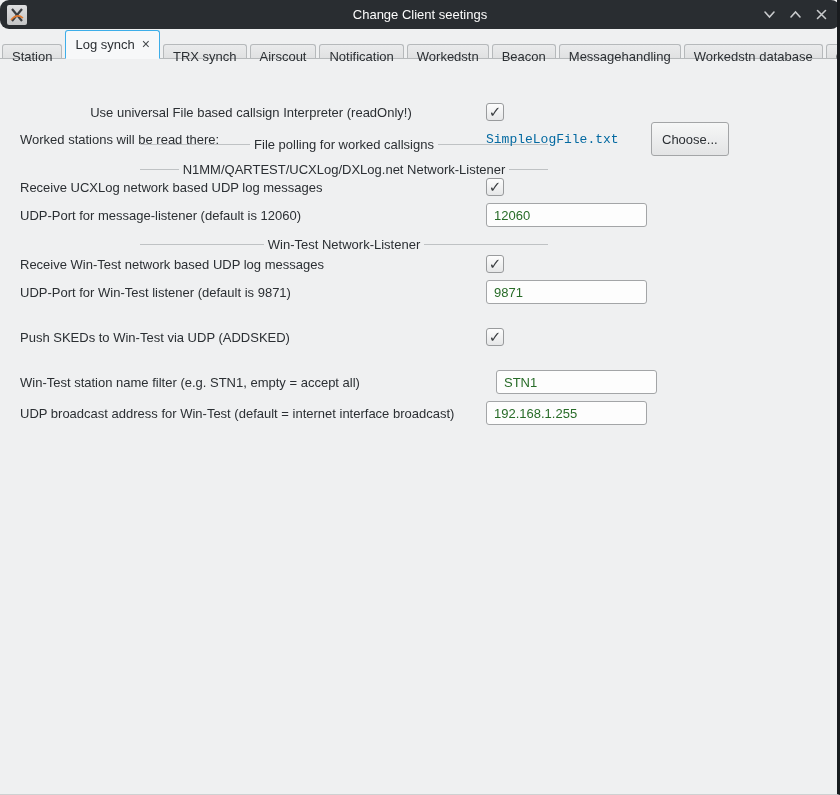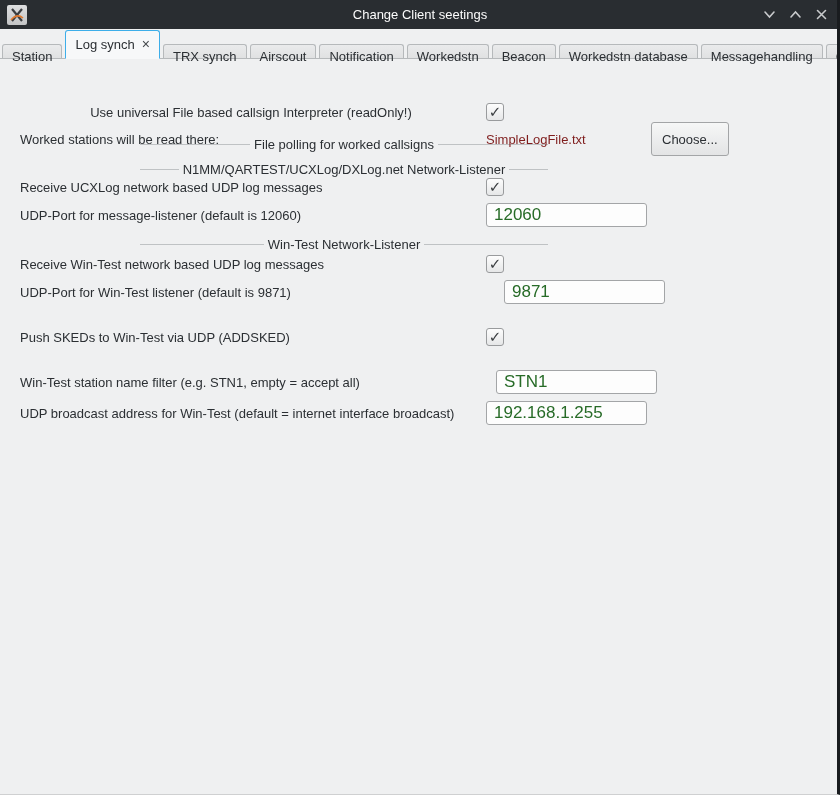--- a/index.html
+++ b/index.html
@@ -9,21 +9,21 @@
   .window {
     position:relative; width:840px; height:795px;
     background:#eff0f1; overflow:hidden;
     border-right:3px solid #191c1f;
     border-bottom:1px solid #cfd0d1;
   }
 
   
   .titlebar {
     position:absolute; top:0; left:0; right:-3px; height:29px;
-    background:#292d31; display:flex; align-items:center;
+    background:#292d31; display:flex; align-items:center;border-radius:9px;
   }
   .app-icon {
     width:20px; height:20px; margin-left:7px;
     background:linear-gradient(#dedfe0,#c4c5c6);
     border-radius:2px; display:flex; align-items:center; justify-content:center;
   }
   .titlebar-title {
     position:absolute; left:0; right:0; text-align:center;
     color:#fcfcfc; font-size:13px; pointer-events:none;
   }
@@ -73,30 +73,30 @@
   .checkbox {
     width:18px; height:18px; border:1px solid #999b9d; border-radius:3px;
     background:linear-gradient(#fdfdfd,#e6e7e8);
     display:flex; align-items:center; justify-content:center;
     font-size:15px; font-weight:bold; color:#3b3e41; cursor:pointer;
   }
 
   .text-input {
     width:161px; height:24px; border:1px solid #a3a5a7; border-radius:3px;
     background:#fdfdfd; padding:0 7px; font-family:inherit;
-    font-size:17px; color:#276b27; outline:none;
+    font-size:13px; color:#276b27; outline:none;
   }
 
   .btn {
     height:34px; padding:0 10px; font-family:inherit; font-size:13px; color:#2b2f33;
     background:linear-gradient(#f6f7f7,#e3e4e5);
     border:1px solid #a3a5a7; border-radius:3px; cursor:pointer; white-space:nowrap;
   }
 
-  .file-value { color:#7f1d1d; }
+  .file-value { color:#0369a1;font-family:Liberation Mono, monospace; }
 
   
   #hdr1 { top:28px;margin-top:48px; }
   #row-interpreter { top:42px;  height:20px;text-align:center; }
   #row-worked      { top:67px;  height:24px; }
   #hdr2 { top:101px; }
   #row-ucxlog      { top:117px; height:20px; }
   #row-port12060   { top:143px; height:24px; }
   #hdr3 { top:176px; }
   #row-wintest     { top:194px; height:20px; }
@@ -139,22 +139,22 @@
   </div>
 
   <div class="tabbar">
     <div class="tab"><span>Station</span></div>
     <div class="tab active"><span>Log synch</span><span class="tab-close">×</span></div>
     <div class="tab"><span>TRX synch</span></div>
     <div class="tab"><span>Airscout</span></div>
     <div class="tab"><span>Notification</span></div>
     <div class="tab"><span>Workedstn</span></div>
     <div class="tab"><span>Beacon</span></div>
+    <div class="tab"><span>Messagehandling</span></div>
     <div class="tab"><span>Workedstn database</span></div>
-    <div class="tab"><span>Messagehandling</span></div>
     <div class="tab"><span>GUI</span></div>
   </div>
 
   <div class="content">
 
     <div class="section-header" id="hdr1">
       <span>File polling for worked callsigns</span>
     </div>
 
     <div class="row" id="row-interpreter">
@@ -204,21 +204,21 @@
       <div class="lbl">Receive Win-Test network based UDP log messages</div>
       <div class="ctrl" style="left:466px;">
         <div class="checkbox">
             <span>✓</span>
           </div>
       </div>
     </div>
 
     <div class="row" id="row-port9871">
       <div class="lbl">UDP-Port for Win-Test listener (default is 9871)</div>
-      <div class="ctrl" style="left:484px;">
+      <div class="ctrl" style="left:466px;">
         <input class="text-input" value="9871" style="">
       </div>
     </div>
 
     <div class="row" id="row-skeds">
       <div class="lbl">Push SKEDs to Win-Test via UDP (ADDSKED)</div>
       <div class="ctrl" style="left:466px;">
         <div class="checkbox">
             <span>✓</span>
           </div>

